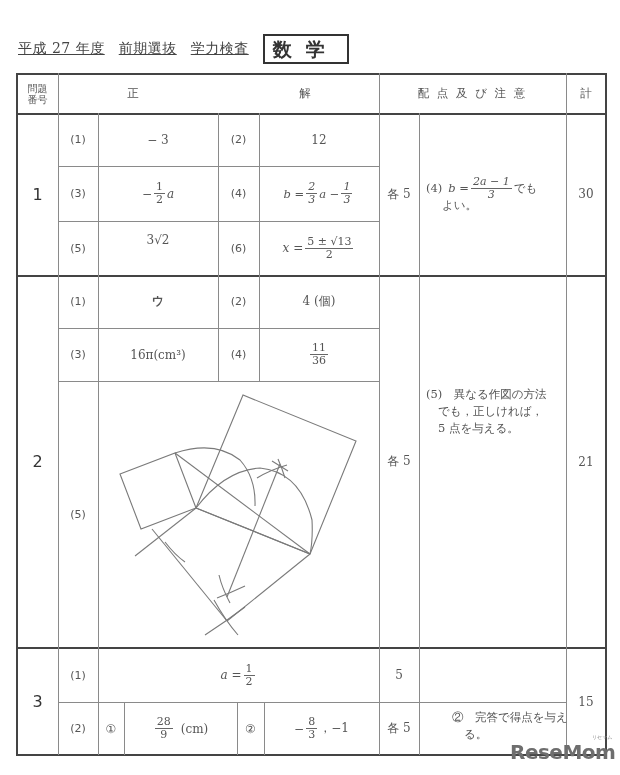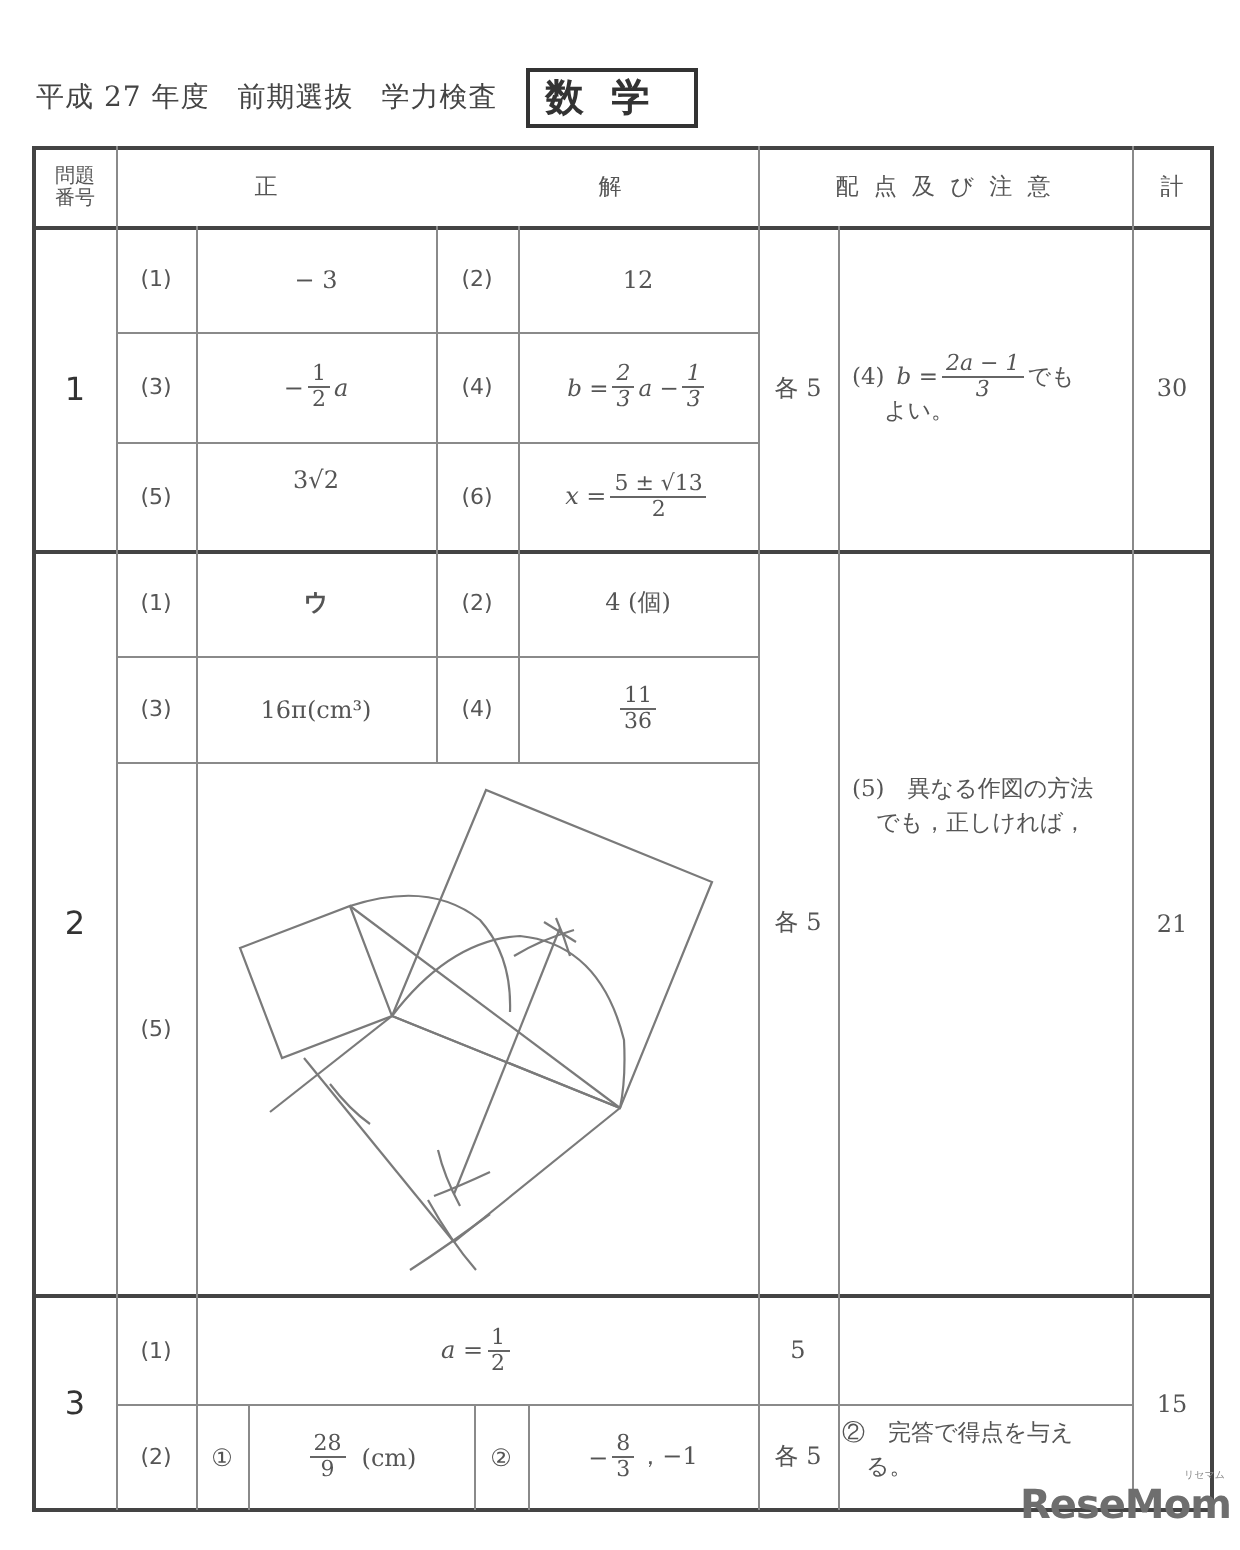--- a/index.html
+++ b/index.html
@@ -1,19 +1,19 @@
 <!DOCTYPE html>
 <html><head>
 <meta charset="utf-8">
 <style>
   html, body { margin:0; padding:0; background:#ffffff; }
   body { width:620px; height:775px; position:relative; overflow:hidden;
          font-family:"DejaVu Serif","Liberation Serif",serif; color:#555; }
   .title-row { position:absolute; left:18px; top:34px; height:30px; display:flex; align-items:center; }
-  .t-small { font-family:"DejaVu Serif","Liberation Serif",serif; font-size:14px; color:#444; margin-right:14px; letter-spacing:0.5px; }
+  .t-small { font-family:"DejaVu Serif","Liberation Serif",serif; font-size:14px; color:#444; margin-right:14px; letter-spacing:0.5px;text-decoration:underline; }
   .t-subject { border:2px solid #333; padding:1px 8px; font-family:"DejaVu Sans","Liberation Sans",sans-serif; font-size:19px; font-weight:bold; color:#333; letter-spacing:14px; margin-right:10px; height:24px; line-height:24px; }
   .t-big { font-family:"DejaVu Sans","Liberation Sans",sans-serif; font-size:19px; color:#333; letter-spacing:26px; }
   .hline { position:absolute; height:0; border-top:1px solid #8a8a8a; }
   .hline.thick { border-top:2px solid #444; }
   .vline { position:absolute; width:0; border-left:1px solid #8a8a8a; }
   .vline.thick { border-left:2px solid #444; }
   .cell { position:absolute; display:flex; align-items:center; justify-content:center; text-align:center; font-size:12px; color:#555; }
   .hdr { font-size:11.5px; color:#555; }
   .hdr2 { font-size:10px; line-height:11px; color:#555; }
   .num { font-family:"DejaVu Sans","Liberation Sans",sans-serif; font-size:16px; color:#333; }
@@ -192,20 +192,21 @@
     <path d="M257,478 Q270,470 287,465"></path>
     <path d="M278,459 Q282,468 285,478"></path>
     <path d="M272,461 L288,471"></path>
   </g>
 </svg>
 
 <div class="cell ans" style="left:379px; top:275px; width:40px; height:373px;">各 5</div>
 <div class="note" style="left:426px; top:386px; width:140px;">
   <div>(5)　異なる作図の方法</div>
   <div style="padding-left:12px;">でも，正しければ，</div>
+  <div style="padding-left:12px;">5 点を与える。</div>
 </div>
 <div class="cell ans" style="left:566px; top:275px; width:40px; height:373px;">21</div>
 
 <div class="cell num" style="left:17px; top:648px; width:41px; height:107px;">3</div>
 
 <div class="cell lbl" style="left:58px; top:648px; width:40px; height:54px;">(1)</div>
 <div class="cell ans ital" style="left:98px; top:648px; width:281px; height:54px;">
   <span>a =</span>
   <span class="frac" style="font-style:normal;">
       <span class="n">1</span>
@@ -226,20 +227,20 @@
 <div class="cell ans" style="left:237px; top:702px; width:27px; height:53px;">②</div>
 <div class="cell ans" style="left:264px; top:702px; width:115px; height:53px;">
   <span>−</span>
   <span class="frac">
       <span class="n">8</span>
       <span class="d">3</span>
     </span>
   <span>，−1</span>
 </div>
 <div class="cell ans" style="left:379px; top:702px; width:40px; height:53px;">各 5</div>
-<div class="note" style="left:421px; top:709px; width:138px;font-family:Liberation Serif, serif;">
+<div class="note" style="left:452px; top:709px; width:138px;">
   <div>②　完答で得点を与え</div>
   <div style="padding-left:12px;">る。</div>
 </div>
 <div class="cell ans" style="left:566px; top:648px; width:40px; height:107px;">15</div>
 
 <div class="logo-small">リセマム</div>
 <div class="logo">ReseMom</div>
 
 </body></html>

